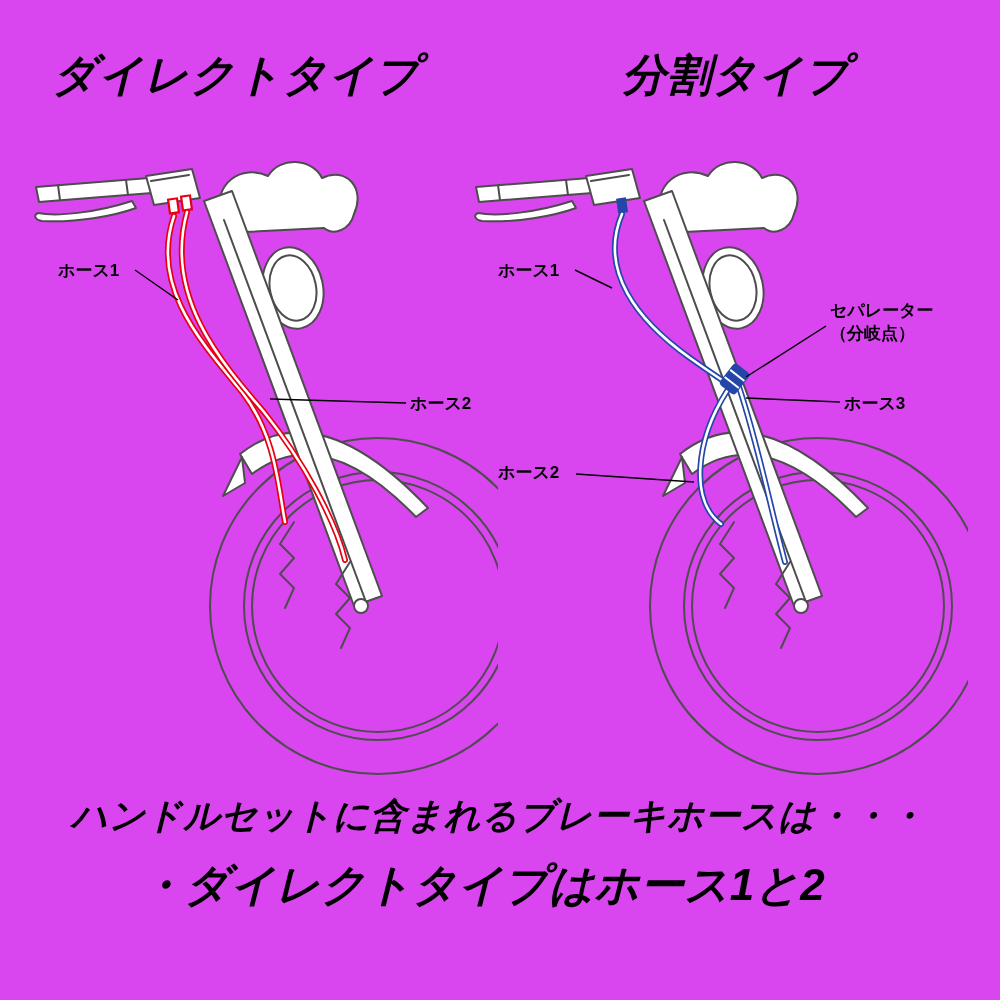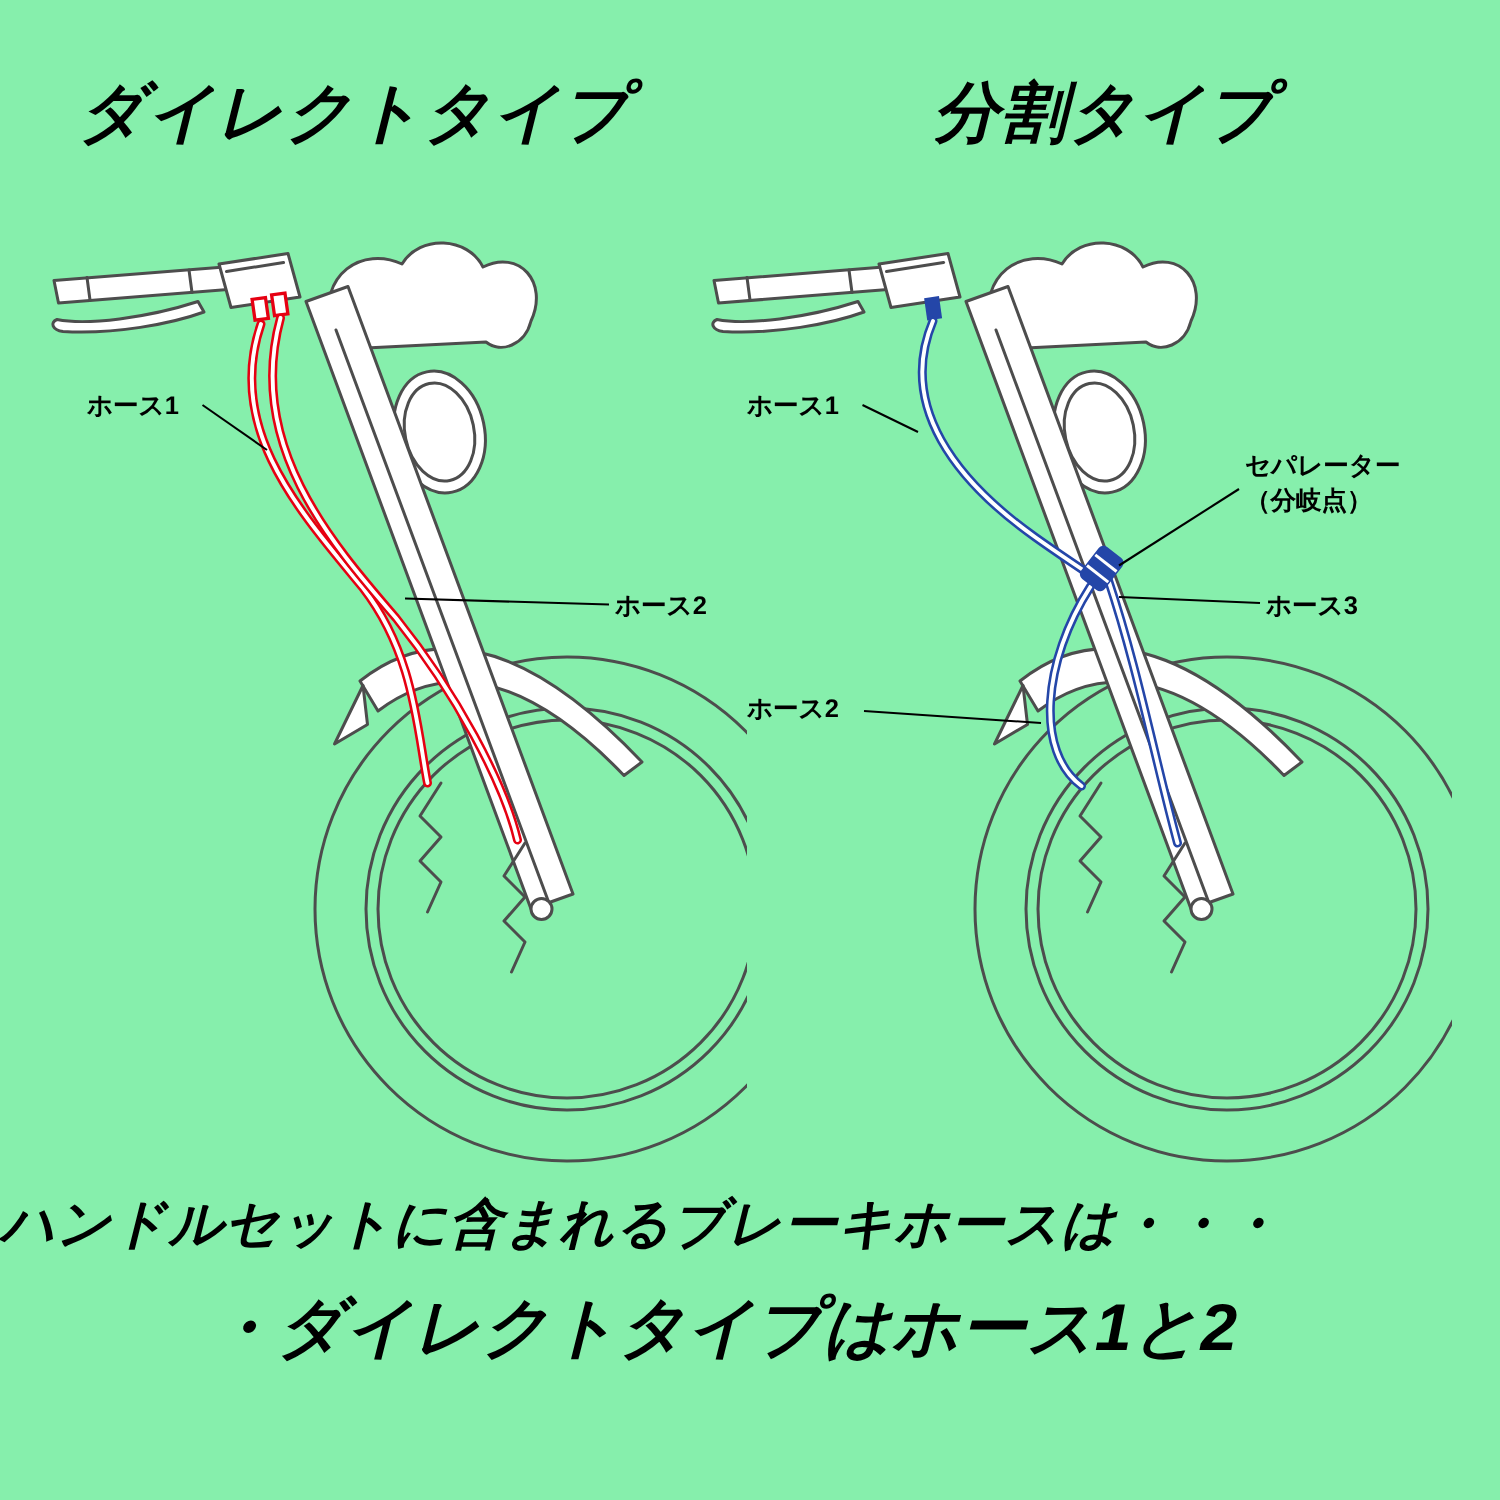--- a/index.html
+++ b/index.html
@@ -1,32 +1,32 @@
 <!DOCTYPE html>
 <html><head>
 <meta charset="utf-8">
 <style>
   *{margin:0;padding:0;box-sizing:border-box}
   html,body{width:1000px;height:1000px;background:#fff;overflow:hidden;
     font-family:"Liberation Sans","DejaVu Sans",sans-serif;color:#000}
-  .canvas{position:absolute;left:0;top:0;width:1000px;height:1000px;background:#86efac}
+  .canvas{position:absolute;left:0;top:0;width:1000px;height:1000px;background:#d946ef}
   .title{position:absolute;font-size:44px;font-weight:900;font-style:italic;
     letter-spacing:1px;white-space:nowrap;color:#000}
   .title-left{left:52px;top:46px}
   .title-right{left:622px;top:46px}
   .bike{position:absolute}
   .bike-left{left:28px;top:156px}
   .bike-right{left:468px;top:156px}
   .frame{stroke:#4d4d4d;stroke-width:2;fill:none;stroke-linejoin:round;stroke-linecap:round}
   .frame-fill{fill:#ffffff}
   .hose-outer{fill:none;stroke-width:6;stroke-linecap:round}
   .hose-inner{fill:none;stroke:#ffffff;stroke-width:2.6;stroke-linecap:round}
   .leader{stroke:#000;stroke-width:1.4}
   .label-text{font-size:17px;font-weight:700;fill:#000}
-  .footer-intro{position:absolute;top:792px;left:0;width:996px;
+  .footer-intro{position:absolute;top:792px;left:0;width:996px;text-align:center;
     font-size:36px;font-weight:900;font-style:italic;letter-spacing:0.5px;white-space:nowrap}
   .bullet{position:absolute;left:140px;font-size:44px;font-weight:900;font-style:italic;
     letter-spacing:0.5px;white-space:nowrap}
   .bullet-1{top:856px}
   .bullet-2{top:918px}
 </style>
 </head>
 <body>
 
 <div class="canvas">

